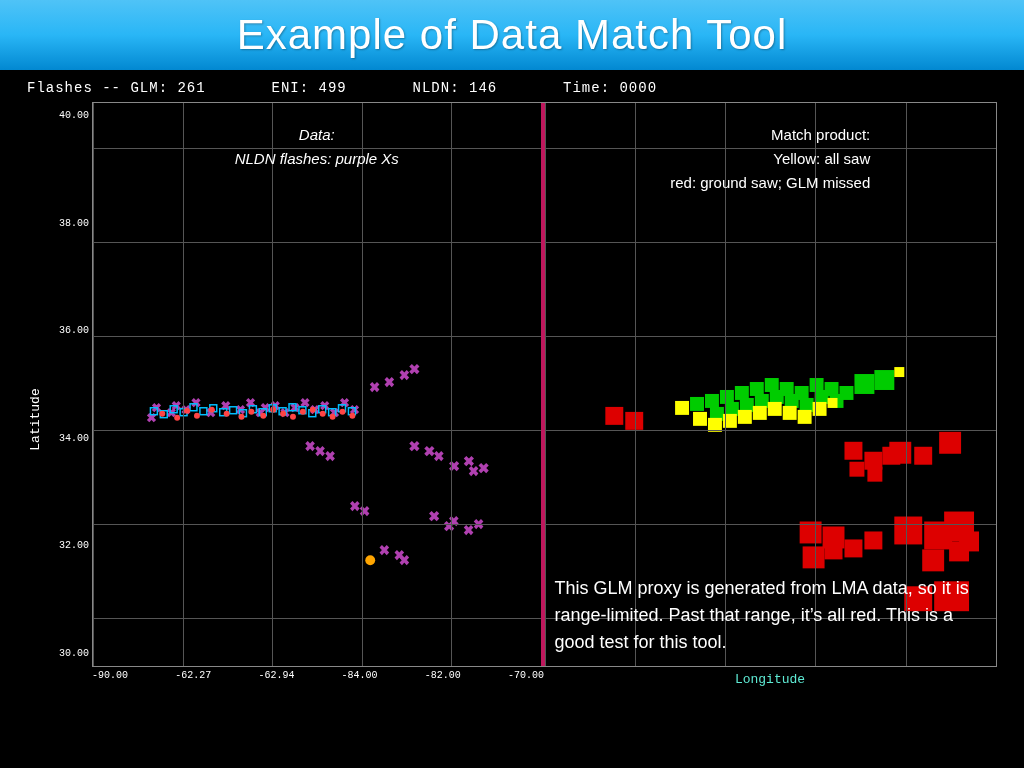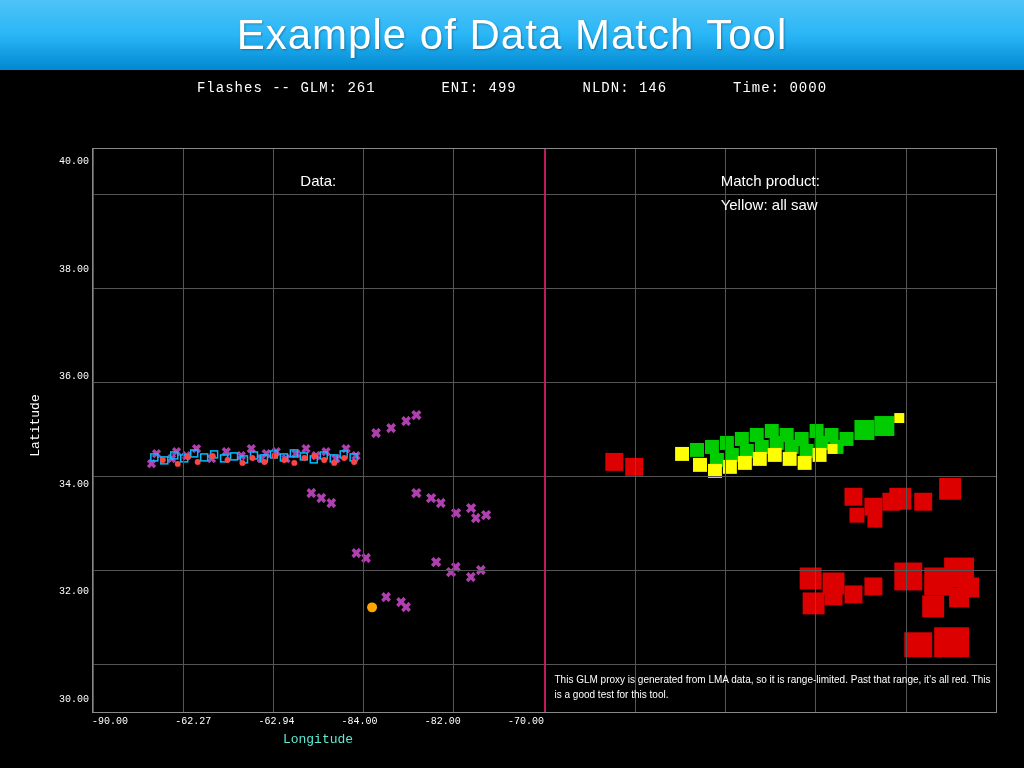--- a/index.html
+++ b/index.html
@@ -35,48 +35,47 @@
       display: flex;
       flex-direction: column;
       align-items: center;
       padding: 10px 15px;
     }
 
     .stats-bar {
       color: white;
       font-family: 'Courier New', monospace;
       font-size: 14px;
-      margin-bottom: 12px;
+      margin-bottom: 6px;
       letter-spacing: 1px;
       width: 970px;
-      text-align: center;
     }
 
     .plot-container {
       display: flex;
       width: 970px;
       height: 620px;
       position: relative;
     }
 
     .plots-wrapper {
       display: flex;
       margin-left: 30px;
       width: 940px;
       height: 100%;
       flex-direction: column;
-      margin-top: 40px;
     }
 
     .left-plot {
       width: 50%;
       height: 100%;
-      border-right: 1px solid #be185d;
+      border-right: 4px solid #be185d;
       position: relative;
       overflow: hidden;
+      font-style: italic;
     }
 
     .right-plot {
       width: 50%;
       height: 100%;
       position: relative;
       overflow: hidden;
     }
 
     .y-tick {
@@ -100,21 +99,21 @@
       left: 50%;
       transform: translateX(-50%);
       white-space: nowrap;
     }
 
     .match-annotation {
       position: absolute;
       color: white;
       font-family: Arial, sans-serif;
       font-size: 15px;
-      text-align: left;
+      text-align: right;
       line-height: 1.6;
       top: 20px;
       left: 50%;
       transform: translateX(-50%);
       white-space: nowrap;
     }
 
     .x-tick {
       color: white;
       font-family: 'Courier New', monospace;
@@ -195,20 +194,21 @@
 
             <div style="position:absolute;left:0%;top:0;bottom:0;border-left:1px solid #555;z-index:1;"></div>
             <div style="position:absolute;left:20%;top:0;bottom:0;border-left:1px solid #555;z-index:1;"></div>
             <div style="position:absolute;left:40%;top:0;bottom:0;border-left:1px solid #555;z-index:1;"></div>
             <div style="position:absolute;left:60%;top:0;bottom:0;border-left:1px solid #555;z-index:1;"></div>
             <div style="position:absolute;left:80%;top:0;bottom:0;border-left:1px solid #555;z-index:1;"></div>
             <div style="position:absolute;left:100%;top:0;bottom:0;border-left:1px solid #555;z-index:1;"></div>
 
             <div class="data-annotation" style="z-index:5;">
               <div>Data:</div>
+              <div>NLDN flashes: purple Xs</div>
             </div>
 
             <svg viewBox="0 0 452 565">
 
               <g fill="none" stroke="#b040b0" stroke-width="2" font-size="12" font-weight="bold">
 
                 <text x="60" y="310" fill="#b040b0" font-size="13">×</text>
                 <text x="75" y="315" fill="#b040b0" font-size="13">×</text>
                 <text x="55" y="320" fill="#b040b0" font-size="13">×</text>
                 <text x="80" y="308" fill="#b040b0" font-size="13">×</text>
@@ -316,20 +316,21 @@
 
             <div style="position:absolute;left:0%;top:0;bottom:0;border-left:1px solid #555;z-index:1;"></div>
             <div style="position:absolute;left:20%;top:0;bottom:0;border-left:1px solid #555;z-index:1;"></div>
             <div style="position:absolute;left:40%;top:0;bottom:0;border-left:1px solid #555;z-index:1;"></div>
             <div style="position:absolute;left:60%;top:0;bottom:0;border-left:1px solid #555;z-index:1;"></div>
             <div style="position:absolute;left:80%;top:0;bottom:0;border-left:1px solid #555;z-index:1;"></div>
 
             <div class="match-annotation" style="z-index:5;">
               <div>Match product:</div>
               <div>Yellow: all saw</div>
+              <div>red: ground saw; GLM missed</div>
             </div>
 
             <svg viewBox="0 0 452 565">
 
               <g fill="#00cc00">
                 <rect x="145" y="295" width="14" height="14"></rect>
                 <rect x="160" y="292" width="14" height="14"></rect>
                 <rect x="175" y="288" width="14" height="14"></rect>
                 <rect x="190" y="284" width="14" height="14"></rect>
                 <rect x="205" y="280" width="14" height="14"></rect>
@@ -390,28 +391,28 @@
                 <rect x="378" y="448" width="22" height="22"></rect>
                 <rect x="400" y="410" width="30" height="30"></rect>
                 <rect x="405" y="440" width="20" height="20"></rect>
                 <rect x="415" y="430" width="20" height="20"></rect>
 
                 <rect x="390" y="480" width="35" height="30"></rect>
                 <rect x="360" y="485" width="28" height="25"></rect>
               </g>
             </svg>
 
-            <div style="position:absolute;bottom:10px;left:10px;right:5px;color:white;font-family:Arial,sans-serif;font-size:10px;line-height:1.5;z-index:10;">
+            <div style="position:absolute;bottom:10px;left:10px;right:5px;color:white;font-family:Arial,sans-serif;font-size:18px;line-height:1.5;z-index:10;">
               <span>This GLM proxy is generated from LMA data, so it is range-limited. Past that range, it’s all red. This is a good test for this tool.</span>
             </div>
           </div>
         </div>
       </div>
 
-      <div style="display:flex;flex-direction:column;margin-left:35px;">
+      <div style="display:flex;flex-direction:row;margin-left:35px;">
         <div style="display:flex;justify-content:space-between;width:452px;padding-top:3px;">
           <span class="x-tick">-90.00</span>
           <span class="x-tick">-62.27</span>
           <span class="x-tick">-62.94</span>
           <span class="x-tick">-84.00</span>
           <span class="x-tick">-82.00</span>
           <span class="x-tick">-70.00</span>
         </div>
         <div class="x-label" style="width:452px;">
           <span>Longitude</span>

